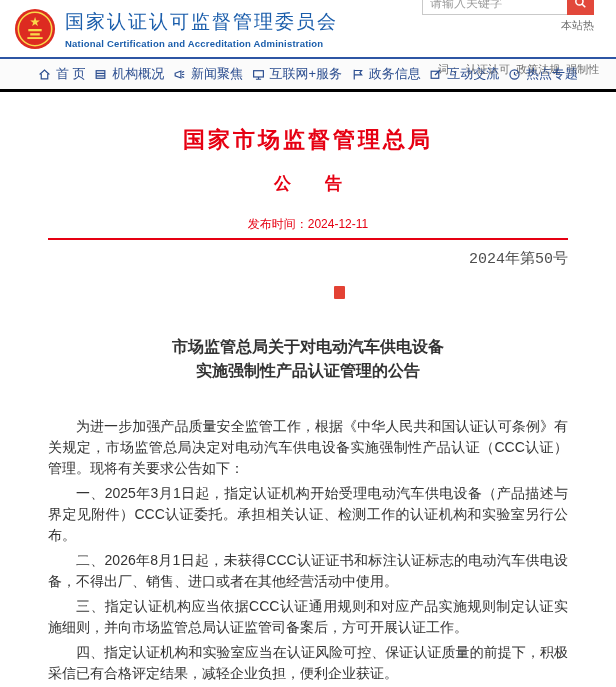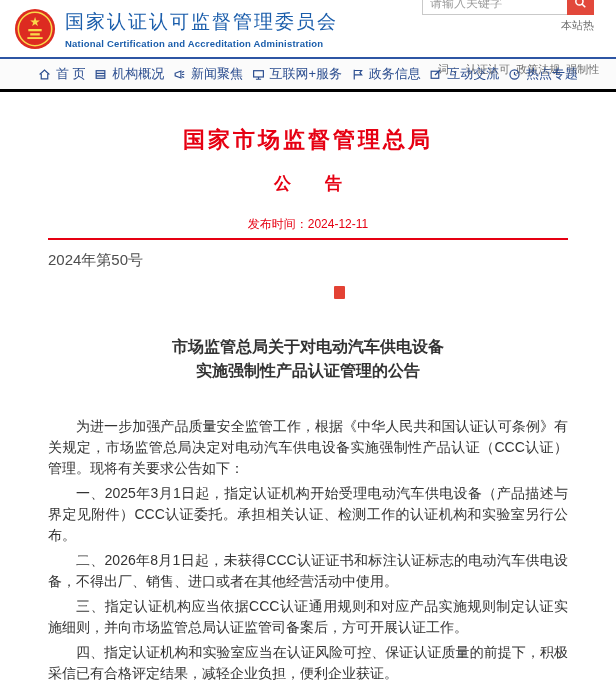--- a/index.html
+++ b/index.html
@@ -47,21 +47,21 @@
   .org-title {
     text-align:center; color:#e60012; font-size:22px; font-weight:bold;
     letter-spacing:3px; line-height:32px;
   }
   .doc-type {
     text-align:center; color:#e60012; font-size:17px; font-weight:bold;
     line-height:32px; margin-top:12px; letter-spacing:0;
   }
   .publish { text-align:center; color:#e60012; font-size:12px; line-height:14px; margin-top:17px; }
   .redline { border:none; border-top:2px solid #e60012; margin-top:7px; }
-  .doc-no { text-align:left; color:#4d4d4d; font-size:15px; line-height:16px; margin-top:12px; }
+  .doc-no { text-align:right; color:#4d4d4d; font-size:15px; line-height:16px; margin-top:12px;font-family:Liberation Mono, monospace; }
   .seal { width:11px; height:13px; background:#e34234; border-radius:1px; margin:18px 0 0 286px; }
   .doc-title {
     text-align:center; color:#333; font-size:16px; font-weight:bold;
     line-height:24px; margin-top:36px;
   }
   .body-text { margin-top:33px; font-size:14px; line-height:21px; }
   .body-text p { text-indent:2em; text-align:justify; margin-bottom:4px; color:#333; }
 </style>
 </head>
 <body>

